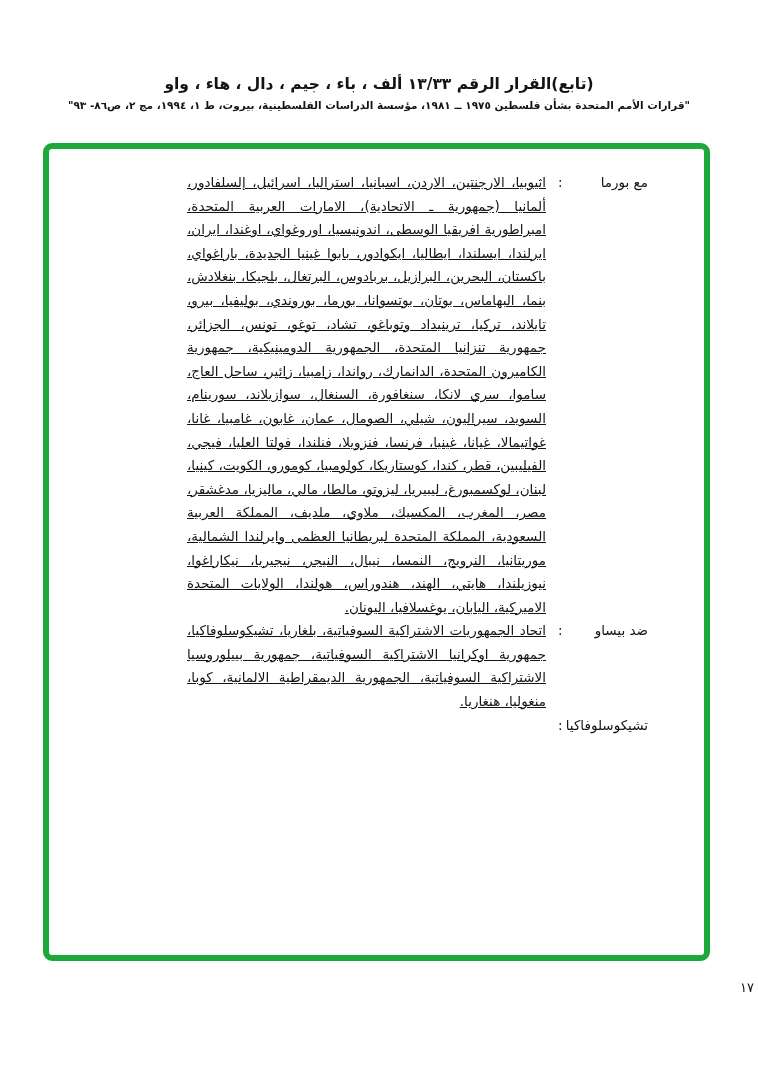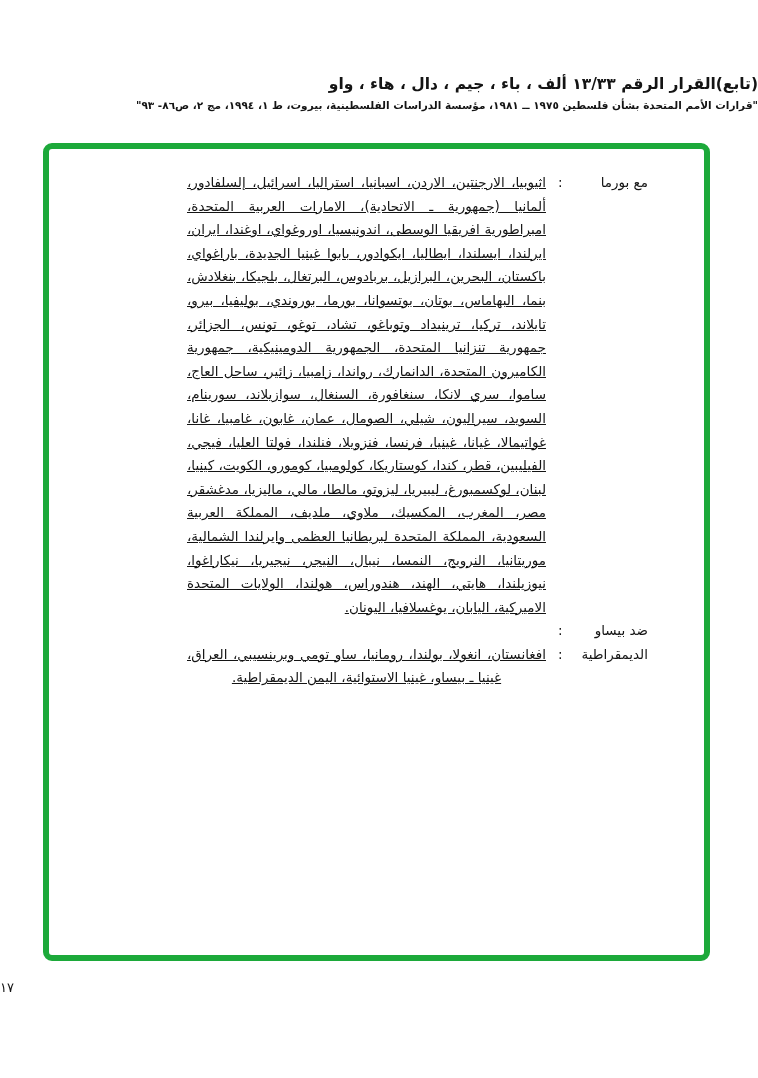--- a/index.html
+++ b/index.html
@@ -13,21 +13,21 @@
     position: relative;
     overflow: hidden;
     font-family: "DejaVu Sans", sans-serif;
     color: #141414;
   }
   .header {
     position: absolute;
     top: 74px;
     left: 0;
     right: 0;
-    text-align: right;
+    text-align: center;
     direction: rtl;
   }
   .doc-title {
     font-size: 15.5px;
     font-weight: bold;
     line-height: 20px;
   }
   .doc-source {
     font-size: 10.5px;
     font-weight: bold;
@@ -69,22 +69,22 @@
     text-justify: inter-word;
     text-decoration: underline;
   }
   .row-abstain .vote-text {
     text-align-last: center;
   }
   .page-num {
     position: absolute;
     top: 980px;
     left: 0;
-    right: 11px;
-    text-align: left;
+    right: 4px;
+    text-align: right;
     font-size: 13px;
     letter-spacing: 2px;
   }
 </style>
 </head>
 <body style="color: rgb(20, 20, 20);">
 
 <div class="header">
   <div class="doc-title">(تابع)القرار الرقم ١٣/٣٣ ألف ، باء ، جيم ، دال ، هاء ، واو</div>
   <div class="doc-source">"قرارات الأمم المتحدة بشأن فلسطين ١٩٧٥ ــ ١٩٨١، مؤسسة الدراسات الفلسطينية، بيروت، ط ١، ١٩٩٤، مج ٢، ص٨٦- ٩٣"</div>
@@ -99,26 +99,26 @@
         <span>:</span>
       </div>
       <div class="vote-text">اثيوبيا، الارجنتين، الاردن، اسبانيا، استراليا، اسرائيل، إلسلفادور، ألمانيا (جمهورية ـ الاتحادية)، الامارات العربية المتحدة، امبراطورية افريقيا الوسطى، اندونيسيا، اوروغواي، اوغندا، ايران، ايرلندا، ايسلندا، ايطاليا، ايكوادور، بابوا غينيا الجديدة، باراغواي، باكستان، البحرين، البرازيل، بربادوس، البرتغال، بلجيكا، بنغلادش، بنما، البهاماس، بوتان، بوتسوانا، بورما، بوروندي، بوليفيا، بيرو، تايلاند، تركيا، ترينيداد وتوباغو، تشاد، توغو، تونس، الجزائر، جمهورية تنزانيا المتحدة، الجمهورية الدومينيكية، جمهورية الكاميرون المتحدة، الدانمارك، رواندا، زامبيا، زائير، ساحل العاج، ساموا، سري لانكا، سنغافورة، السنغال، سوازيلاند، سورينام، السويد، سيراليون، شيلي، الصومال، عمان، غابون، غامبيا، غانا، غواتيمالا، غيانا، غينيا، فرنسا، فنزويلا، فنلندا، فولتا العليا، فيجي، الفيليبين، قطر، كندا، كوستاريكا، كولومبيا، كومورو، الكويت، كينيا، لبنان، لوكسمبورغ، ليبيريا، ليزوتو، مالطا، مالي، ماليزيا، مدغشقر، مصر، المغرب، المكسيك، ملاوي، ملديف، المملكة العربية السعودية، المملكة المتحدة لبريطانيا العظمى وايرلندا الشمالية، موريتانيا، النرويج، النمسا، نيبال، النيجر، نيجيريا، نيكاراغوا، نيوزيلندا، هايتي، الهند، هندوراس، هولندا، الولايات المتحدة الاميركية، اليابان، يوغسلافيا، اليونان.</div>
     </div>
 
     <div class="vote-row row-against">
       <div class="vote-label">
         <span>ضد بيساو</span>
         <span>:</span>
       </div>
+      <div class="vote-text">اتحاد الجمهوريات الاشتراكية السوفياتية، بلغاريا، تشيكوسلوفاكيا، جمهورية اوكرانيا الاشتراكية السوفياتية، جمهورية بييلوروسيا الاشتراكية السوفياتية، الجمهورية الديمقراطية الالمانية، كوبا، منغوليا، هنغاريا.</div>
     </div>
 
     <div class="vote-row row-abstain">
       <div class="vote-label">
-        <span>الديمقراطية</span>
+        <span>تشيكوسلوفاكيا</span>
         <span>:</span>
       </div>
-      <div class="vote-text">افغانستان، انغولا، بولندا، رومانيا، ساو تومي وبرينسيبي، العراق، غينيا ـ بيساو، غينيا الاستوائية، اليمن الديمقراطية.</div>
     </div>
 
   </div>
 </div>
 
 <div class="page-num">١٧</div>
 
 </body></html>

